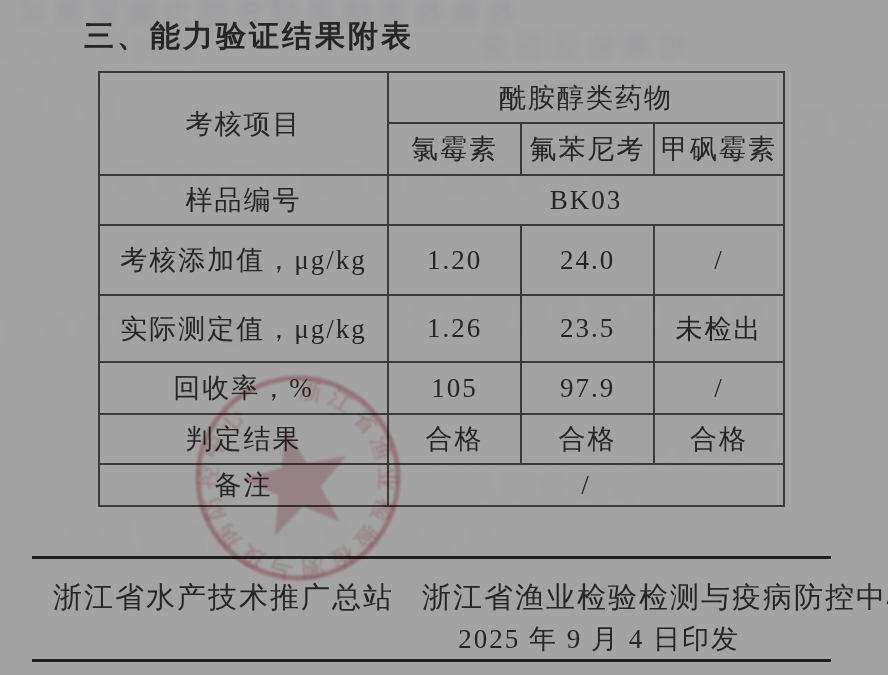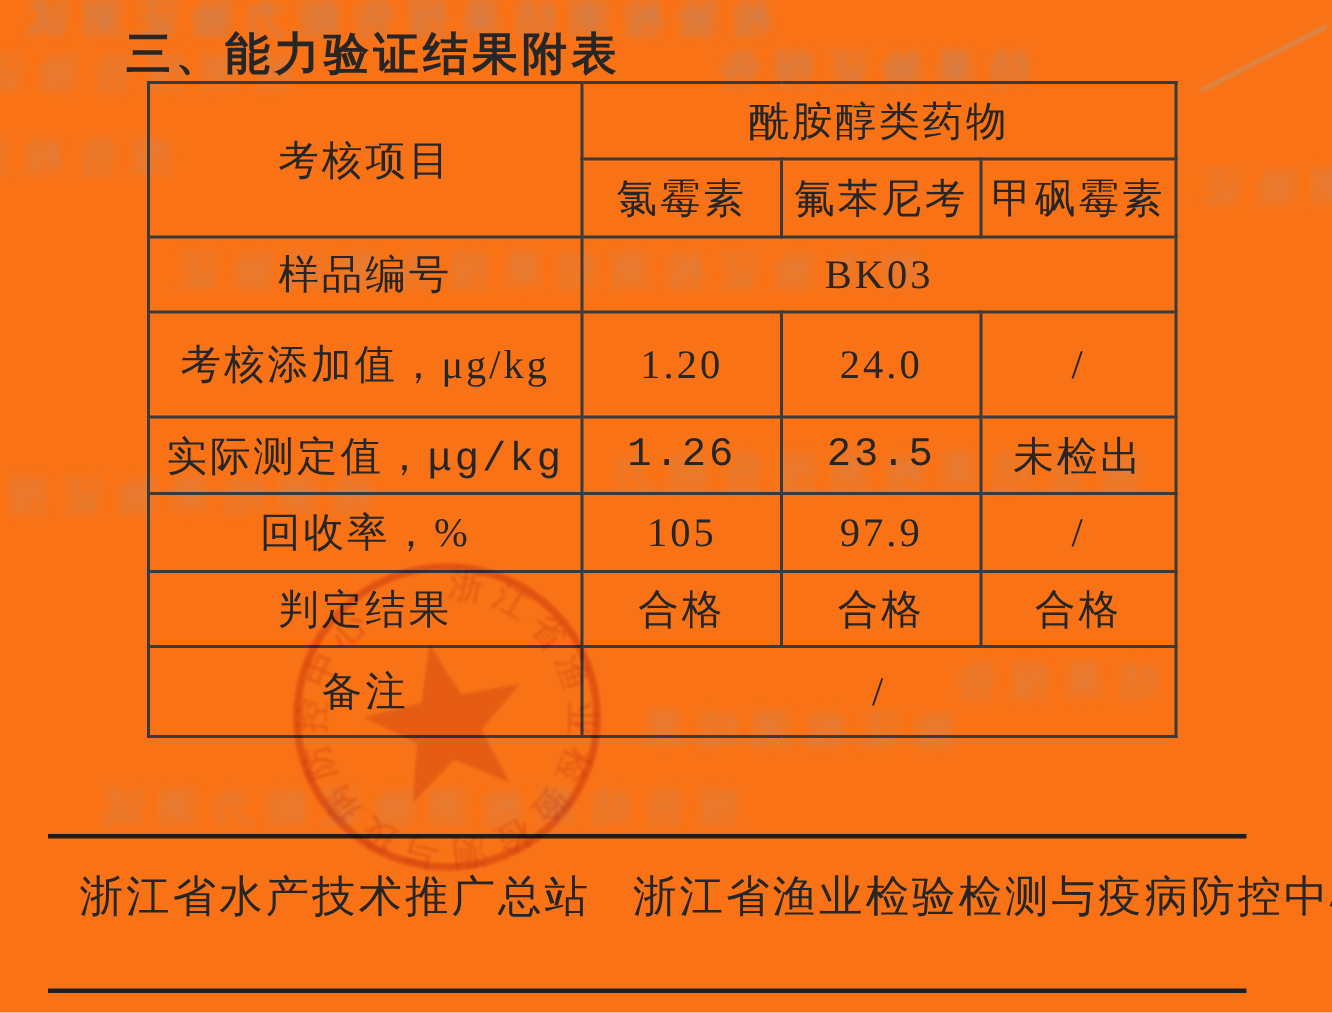--- a/index.html
+++ b/index.html
@@ -1,19 +1,19 @@
 <!DOCTYPE html>
 <html><head>
 <meta charset="utf-8">
 <style>
   html,body{margin:0;padding:0;background:#e9e7e3;}
   .page{
     position:relative;
     width:888px;height:675px;
-    background:#f97316;
+    background:#a3a3a3;
     overflow:hidden;
     font-family:"Liberation Serif","DejaVu Serif",serif;
     color:#262626;
   }
   
   .bleed{
     position:absolute;
     transform:scaleX(-1);
     filter:blur(2.6px);
     color:rgba(148,142,152,0.38);
@@ -30,36 +30,36 @@
     background:rgba(165,165,165,0.55);transform:rotate(-27deg);
     filter:blur(1px);z-index:0;
   }
   
   .doc-title{
     position:absolute;left:84px;top:16px;z-index:2;
     font-size:30px;font-weight:bold;letter-spacing:3px;
   }
   
   table.result{
-    position:absolute;left:98px;top:54px;z-index:1;
+    position:absolute;left:98px;top:71px;z-index:1;
     border-collapse:collapse;table-layout:fixed;
     width:685px;height:410px;
     font-size:27px;
   }
   table.result td,table.result th{
     border:2px solid #3a3a3a;
     text-align:center;vertical-align:middle;
     padding:0;font-weight:normal;
     letter-spacing:2px;
   }
   col.c-label{width:289px;}
   col.c-1{width:133px;} col.c-2{width:133px;} col.c-3{width:130px;}
   tr.hr1{height:51px;} tr.hr2{height:52px;padding-left:32px;}
-  tr.r0{height:50px;} tr.r1{height:70px;} tr.r2{height:51px;font-family:Liberation Mono, monospace;}
-  tr.r3{height:52px;} tr.r4{height:50px;border-radius:14px;} tr.r5{height:60px;}
+  tr.r0{height:50px;} tr.r1{height:70px;} tr.r2{height:67px;}
+  tr.r3{height:52px;} tr.r4{height:50px;border-radius:14px;} tr.r5{height:42px;}
   .num{letter-spacing:1px;}
   
   .stamp{
     position:absolute;left:188px;top:368px;z-index:3;
     mix-blend-mode:multiply;pointer-events:none;
   }
   
   .rule{
     position:absolute;left:32px;width:799px;height:3px;
     background:#1e1e1e;z-index:2;
@@ -161,15 +161,16 @@
       <text font-size="23" letter-spacing="6" fill="#c96a74" opacity="0.42" font-family="Liberation Serif, DejaVu Serif, serif">
         <textPath href="#ringPath">浙江省渔业检验检测与疫病防控中心</textPath>
       </text>
     </g>
   </svg>
 
   <div class="rule rule-top"></div>
   <div class="footer-orgs">
     <span>浙江省水产技术推广总站</span><span class="gap"></span><span>浙江省渔业检验检测与疫病防控中心</span>
   </div>
+  <div class="footer-date">2025 年 9 月 4 日印发</div>
   <div class="rule rule-bottom"></div>
 
 </div>
 
 </body></html>

